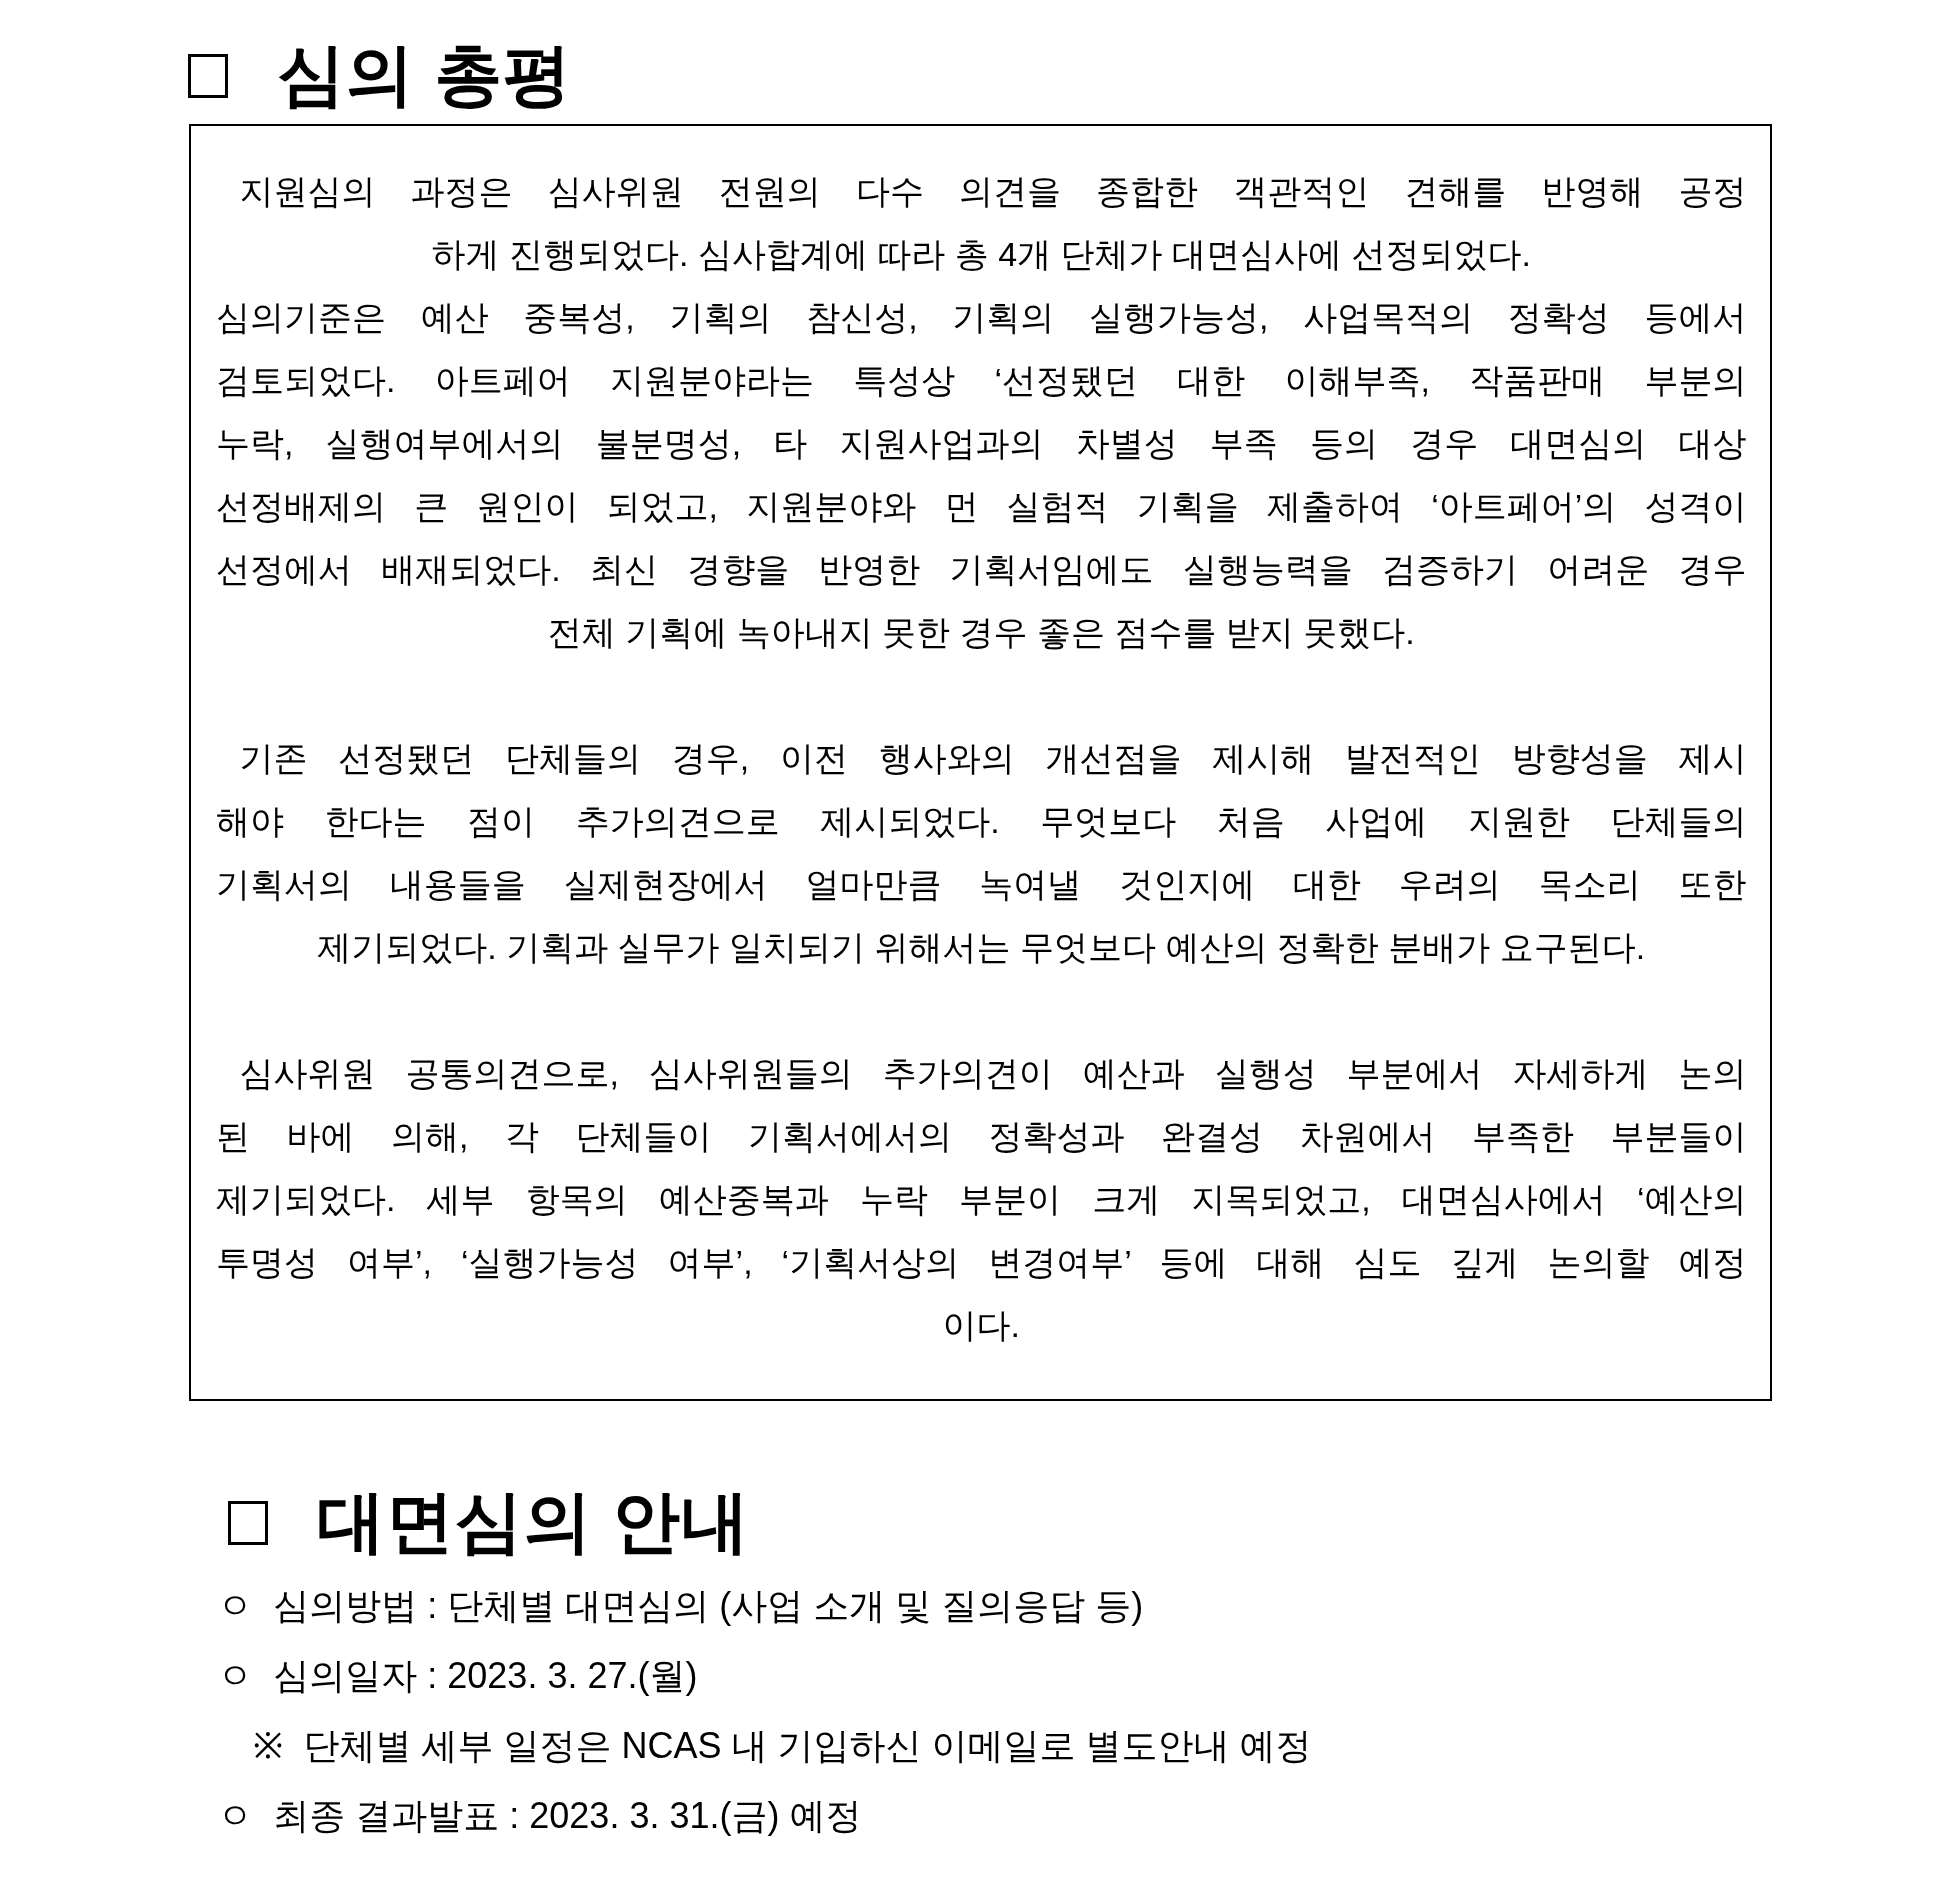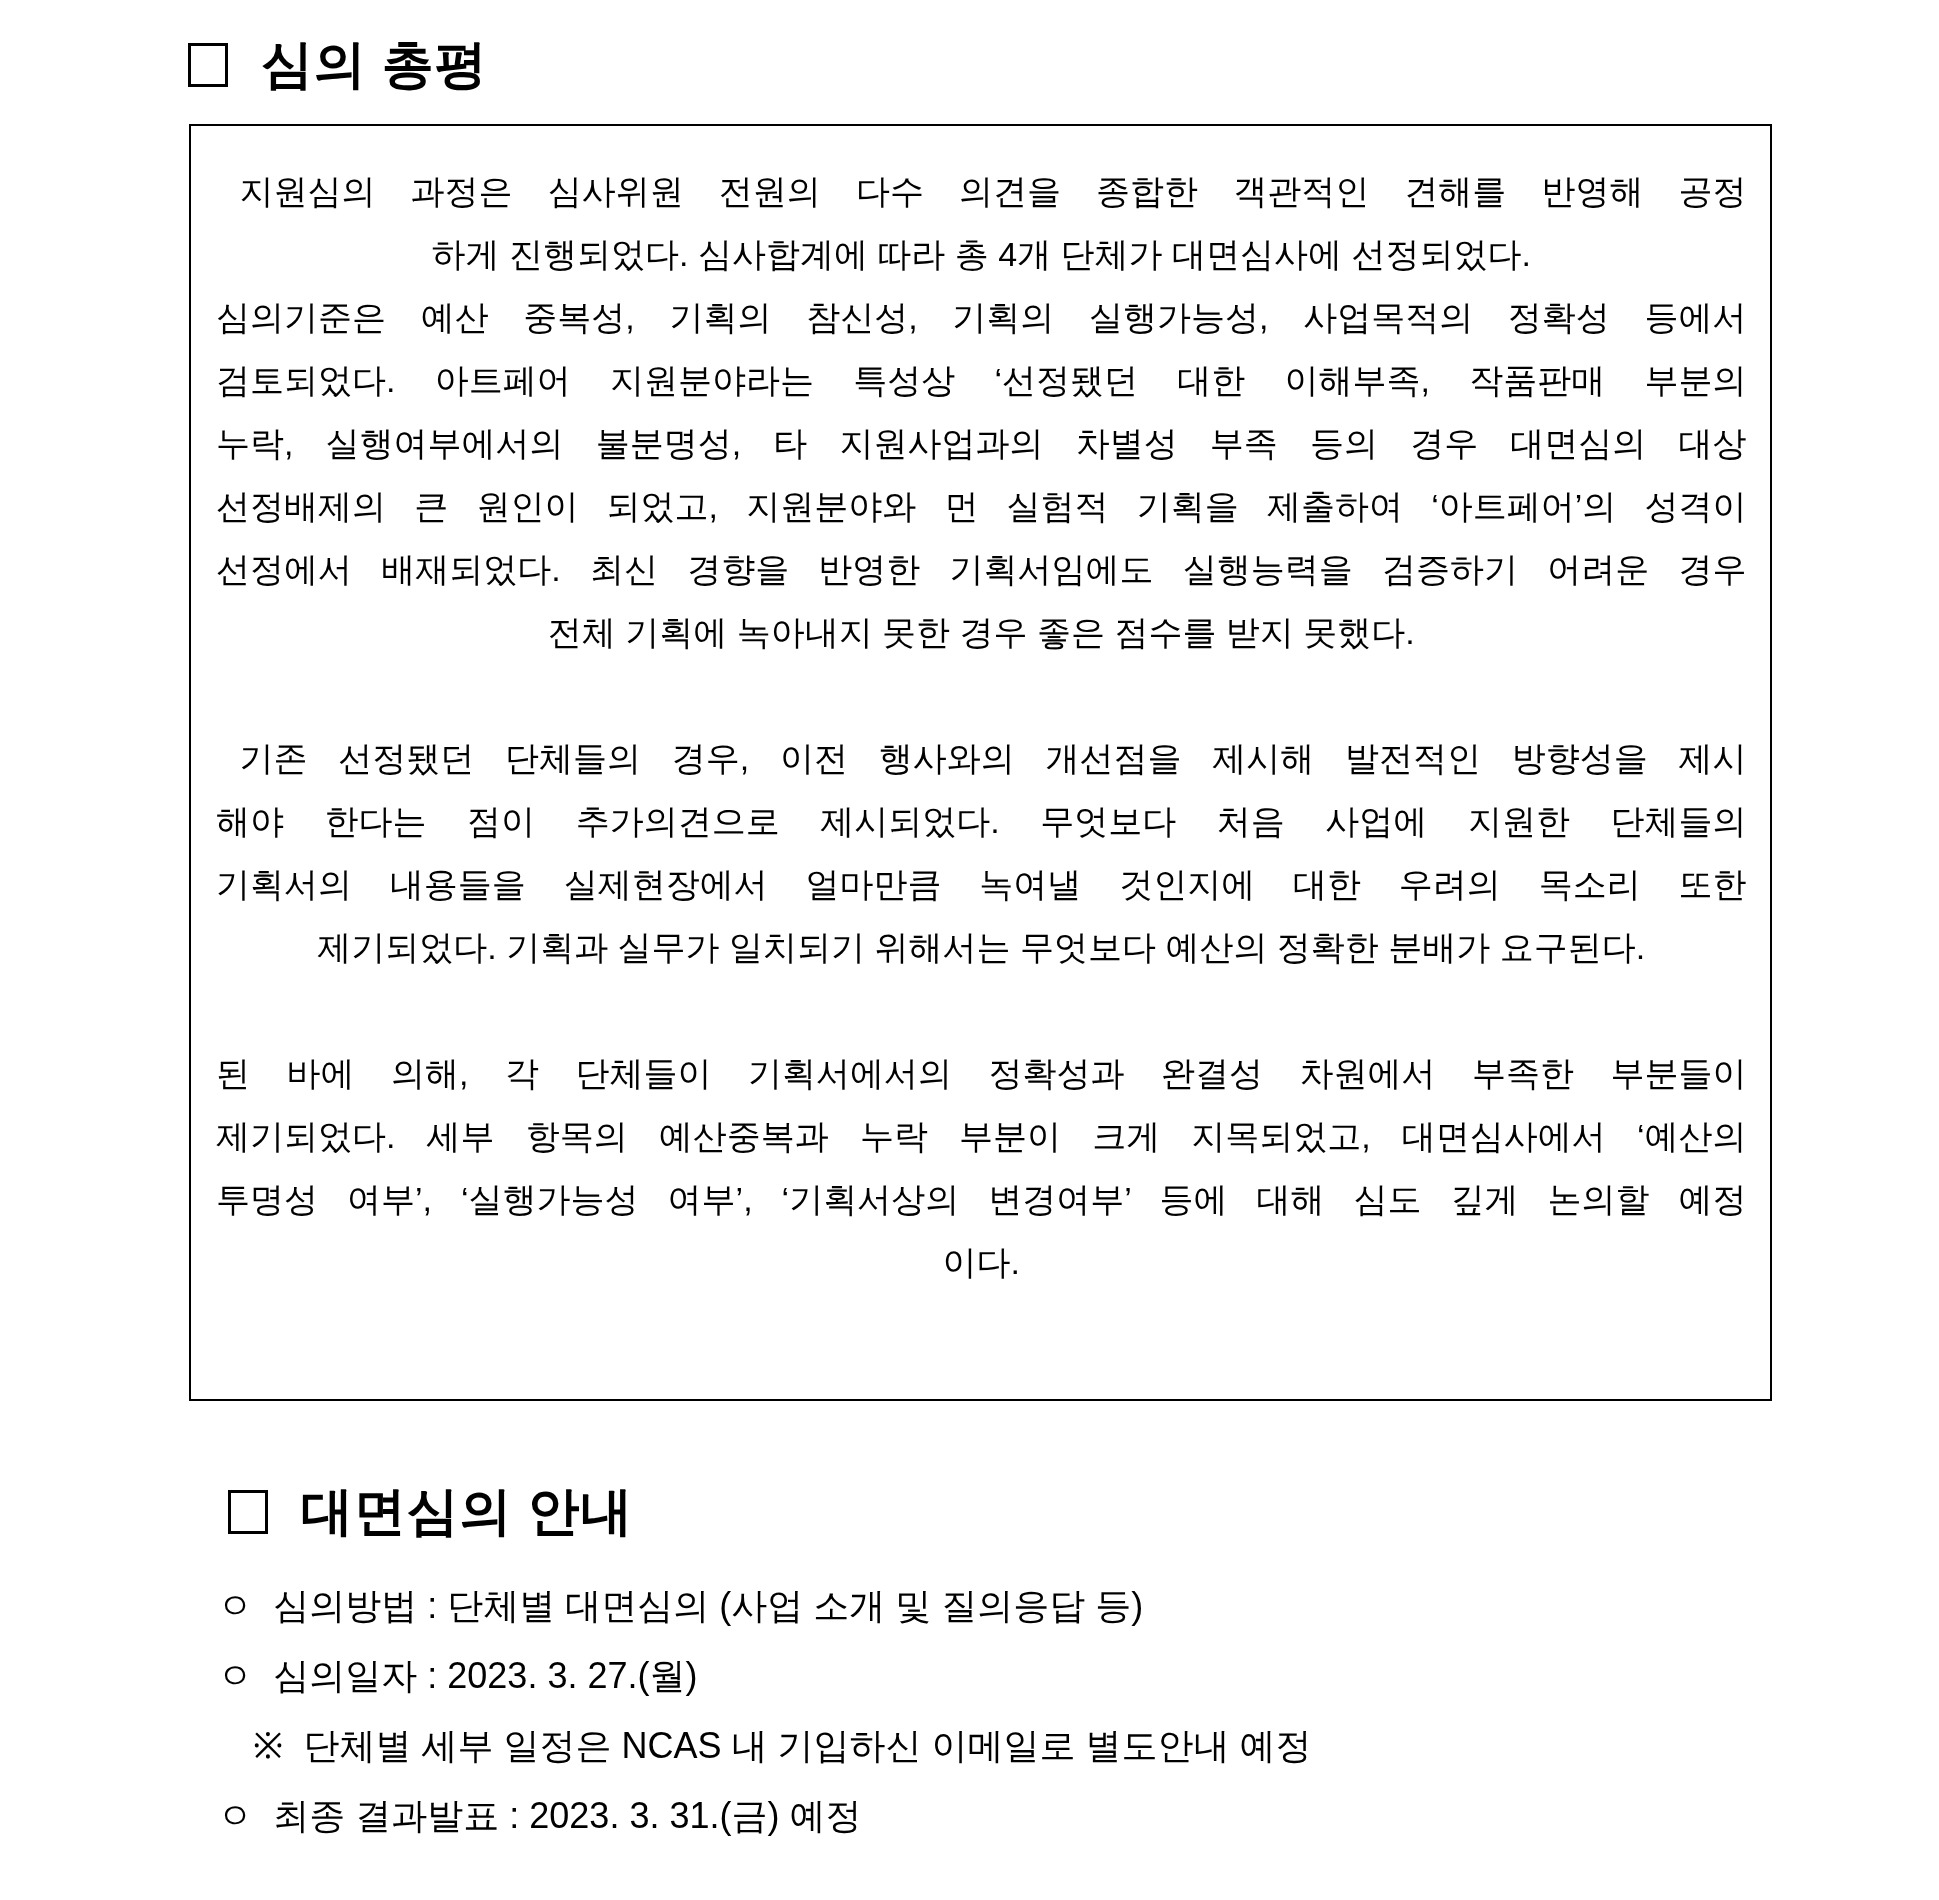--- a/index.html
+++ b/index.html
@@ -20,22 +20,22 @@
     width: 1940px;
     height: 1900px;
     background: #ffffff;
   }
   
   .section-title {
     position: absolute;
     left: 188px;
     display: flex;
     align-items: center;
-    gap: 33px;
-    font-size: 52px;
+    gap: 49px;
+    font-size: 68px;
     font-weight: bold;
     letter-spacing: 0.8px;
     white-space: nowrap;
   }
   .title-1 { top: 30px; }
   .title-2 { top: 1477px; padding-left: 40px; }
   .title-square {
     display: inline-block;
     width: 34px;
     height: 38px;
@@ -108,20 +108,21 @@
         <div class="line just">선정에서 배재되었다. 최신 경향을 반영한 기획서임에도 실행능력을 검증하기 어려운 경우</div>
         <div class="line">전체 기획에 녹아내지 못한 경우 좋은 점수를 받지 못했다.</div>
       </div>
       <div class="para gap">
         <div class="line just ind">기존 선정됐던 단체들의 경우, 이전 행사와의 개선점을 제시해 발전적인 방향성을 제시</div>
         <div class="line just">해야 한다는 점이 추가의견으로 제시되었다. 무엇보다 처음 사업에 지원한 단체들의</div>
         <div class="line just">기획서의 내용들을 실제현장에서 얼마만큼 녹여낼 것인지에 대한 우려의 목소리 또한</div>
         <div class="line">제기되었다. 기획과 실무가 일치되기 위해서는 무엇보다 예산의 정확한 분배가 요구된다.</div>
       </div>
       <div class="para gap">
+        <div class="line just ind">심사위원 공통의견으로, 심사위원들의 추가의견이 예산과 실행성 부분에서 자세하게 논의</div>
         <div class="line just">된 바에 의해, 각 단체들이 기획서에서의 정확성과 완결성 차원에서 부족한 부분들이</div>
         <div class="line just">제기되었다. 세부 항목의 예산중복과 누락 부분이 크게 지목되었고, 대면심사에서 ‘예산의</div>
         <div class="line just">투명성 여부’, ‘실행가능성 여부’, ‘기획서상의 변경여부’ 등에 대해 심도 깊게 논의할 예정</div>
         <div class="line">이다.</div>
       </div>
     </div>
 
   <div class="section-title title-2">
     <span class="title-square"></span>
     <span>대면심의 안내</span>

